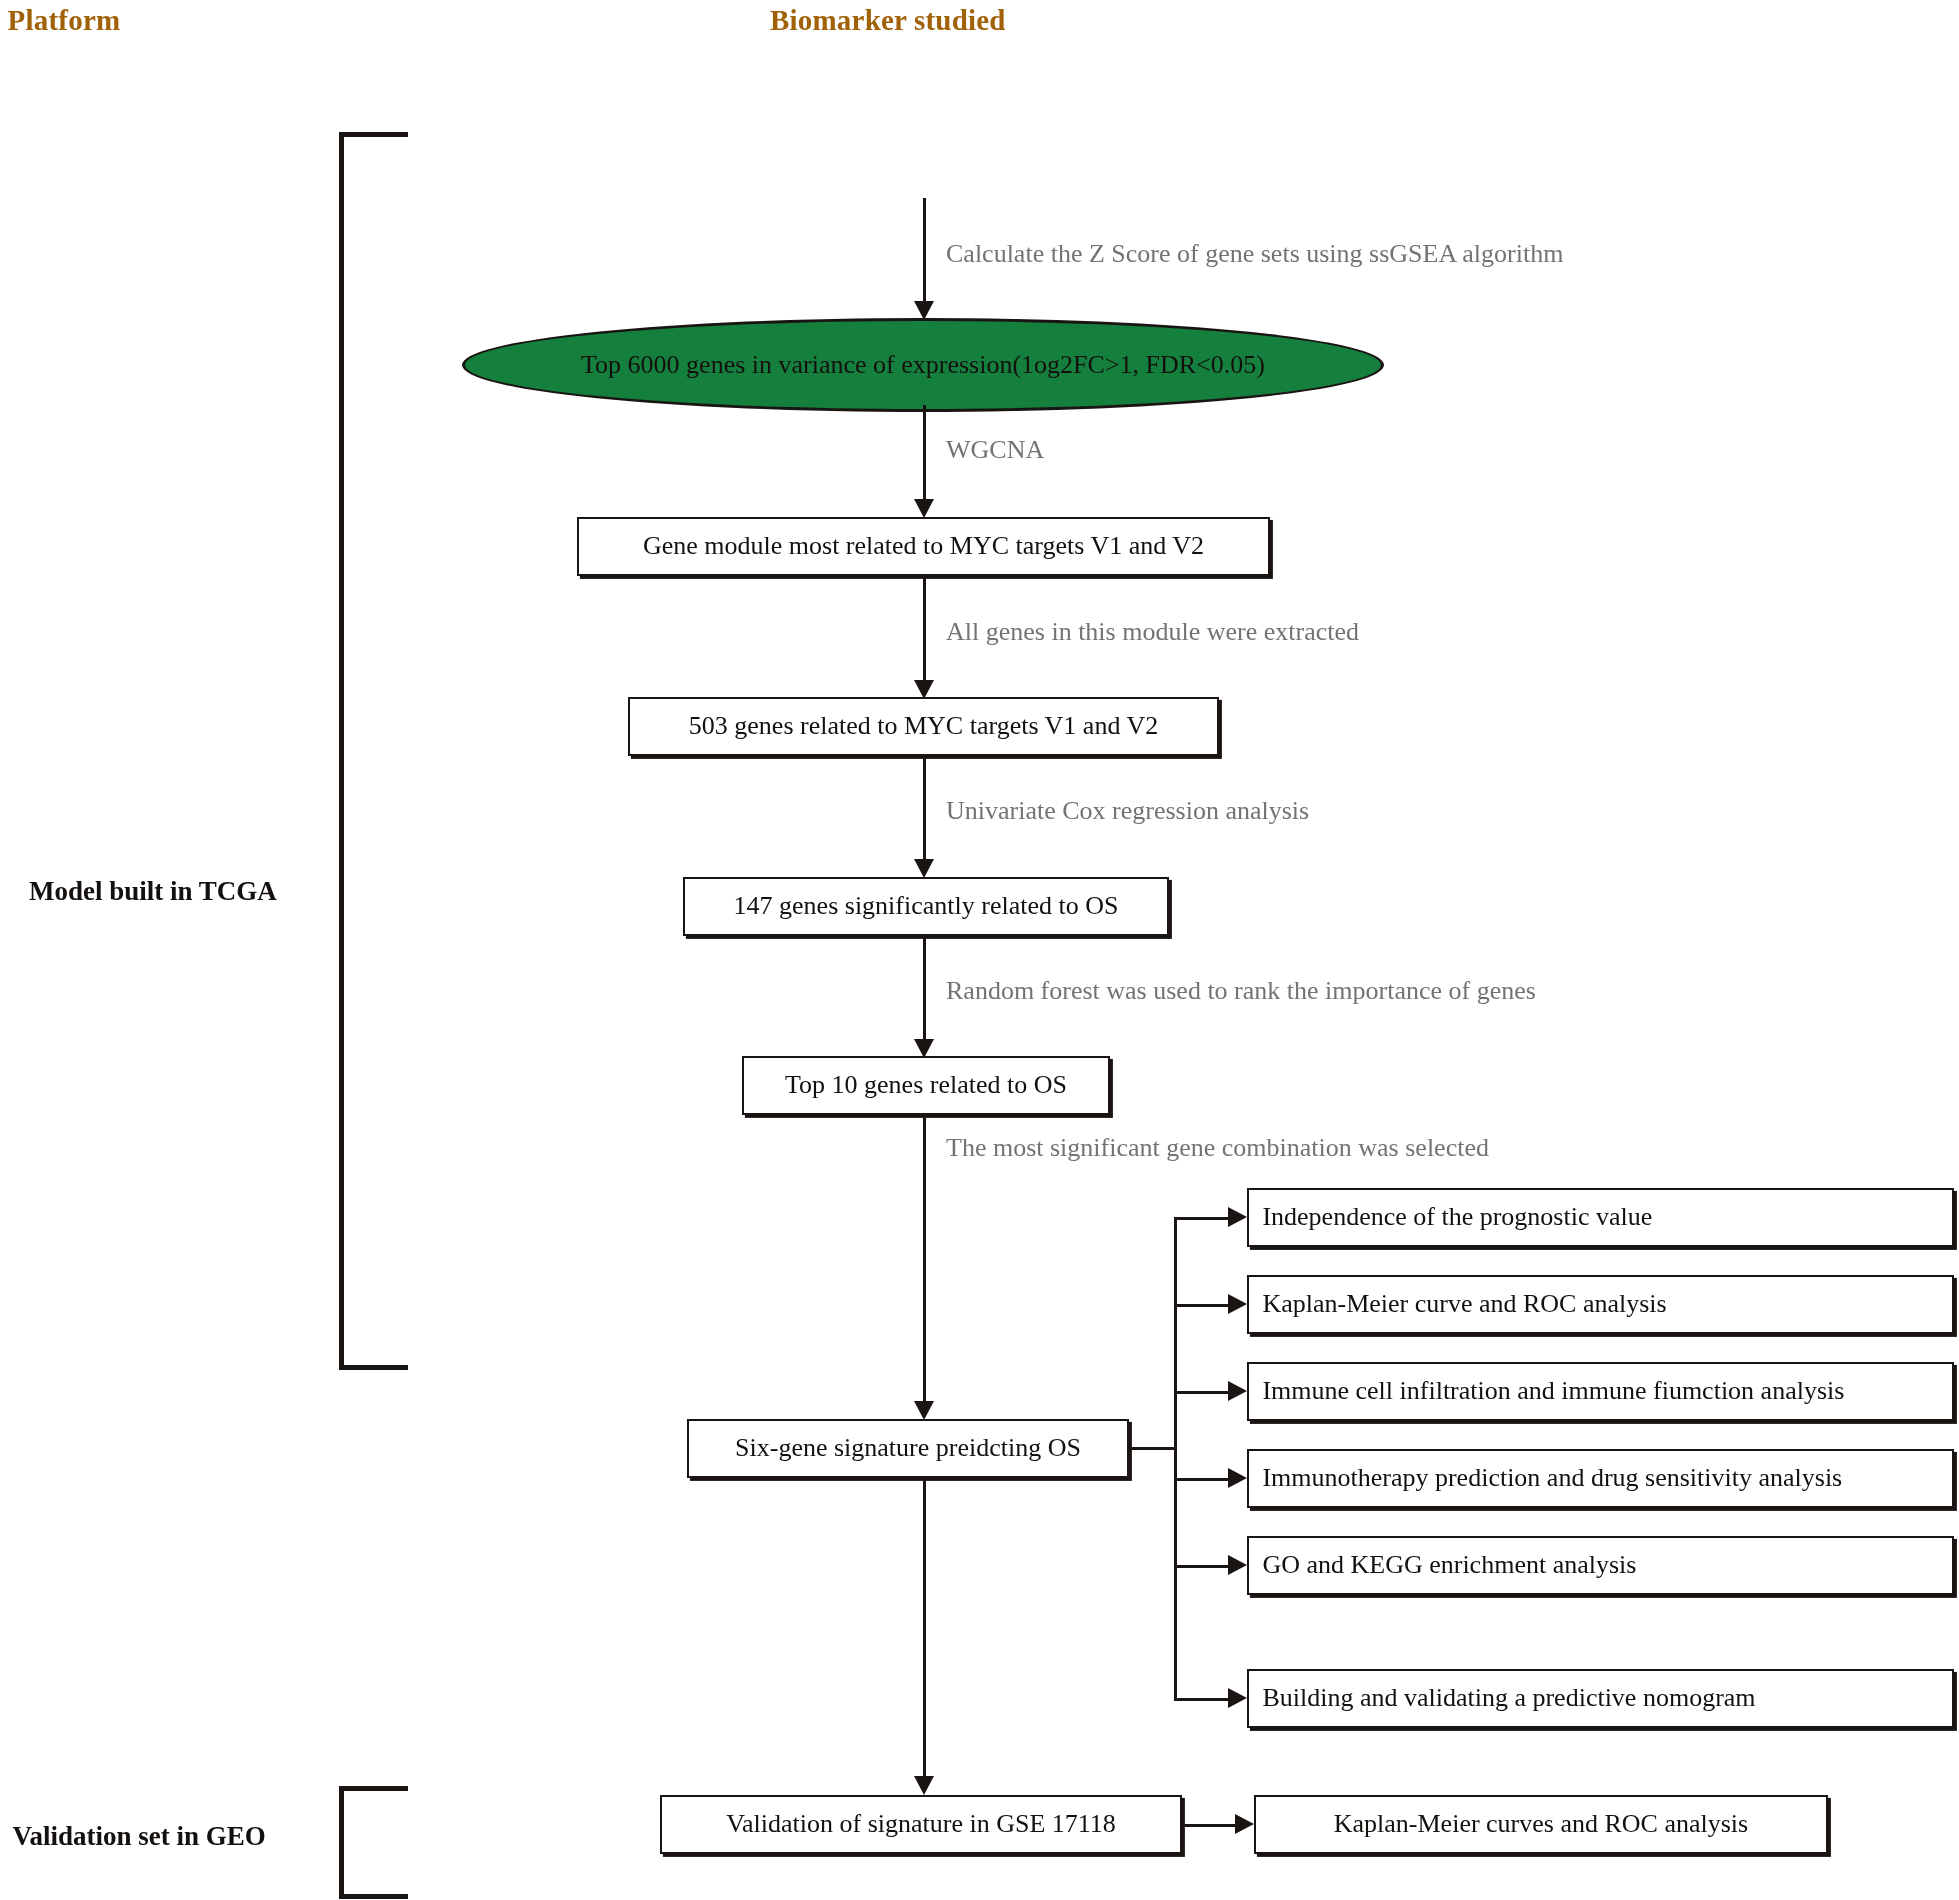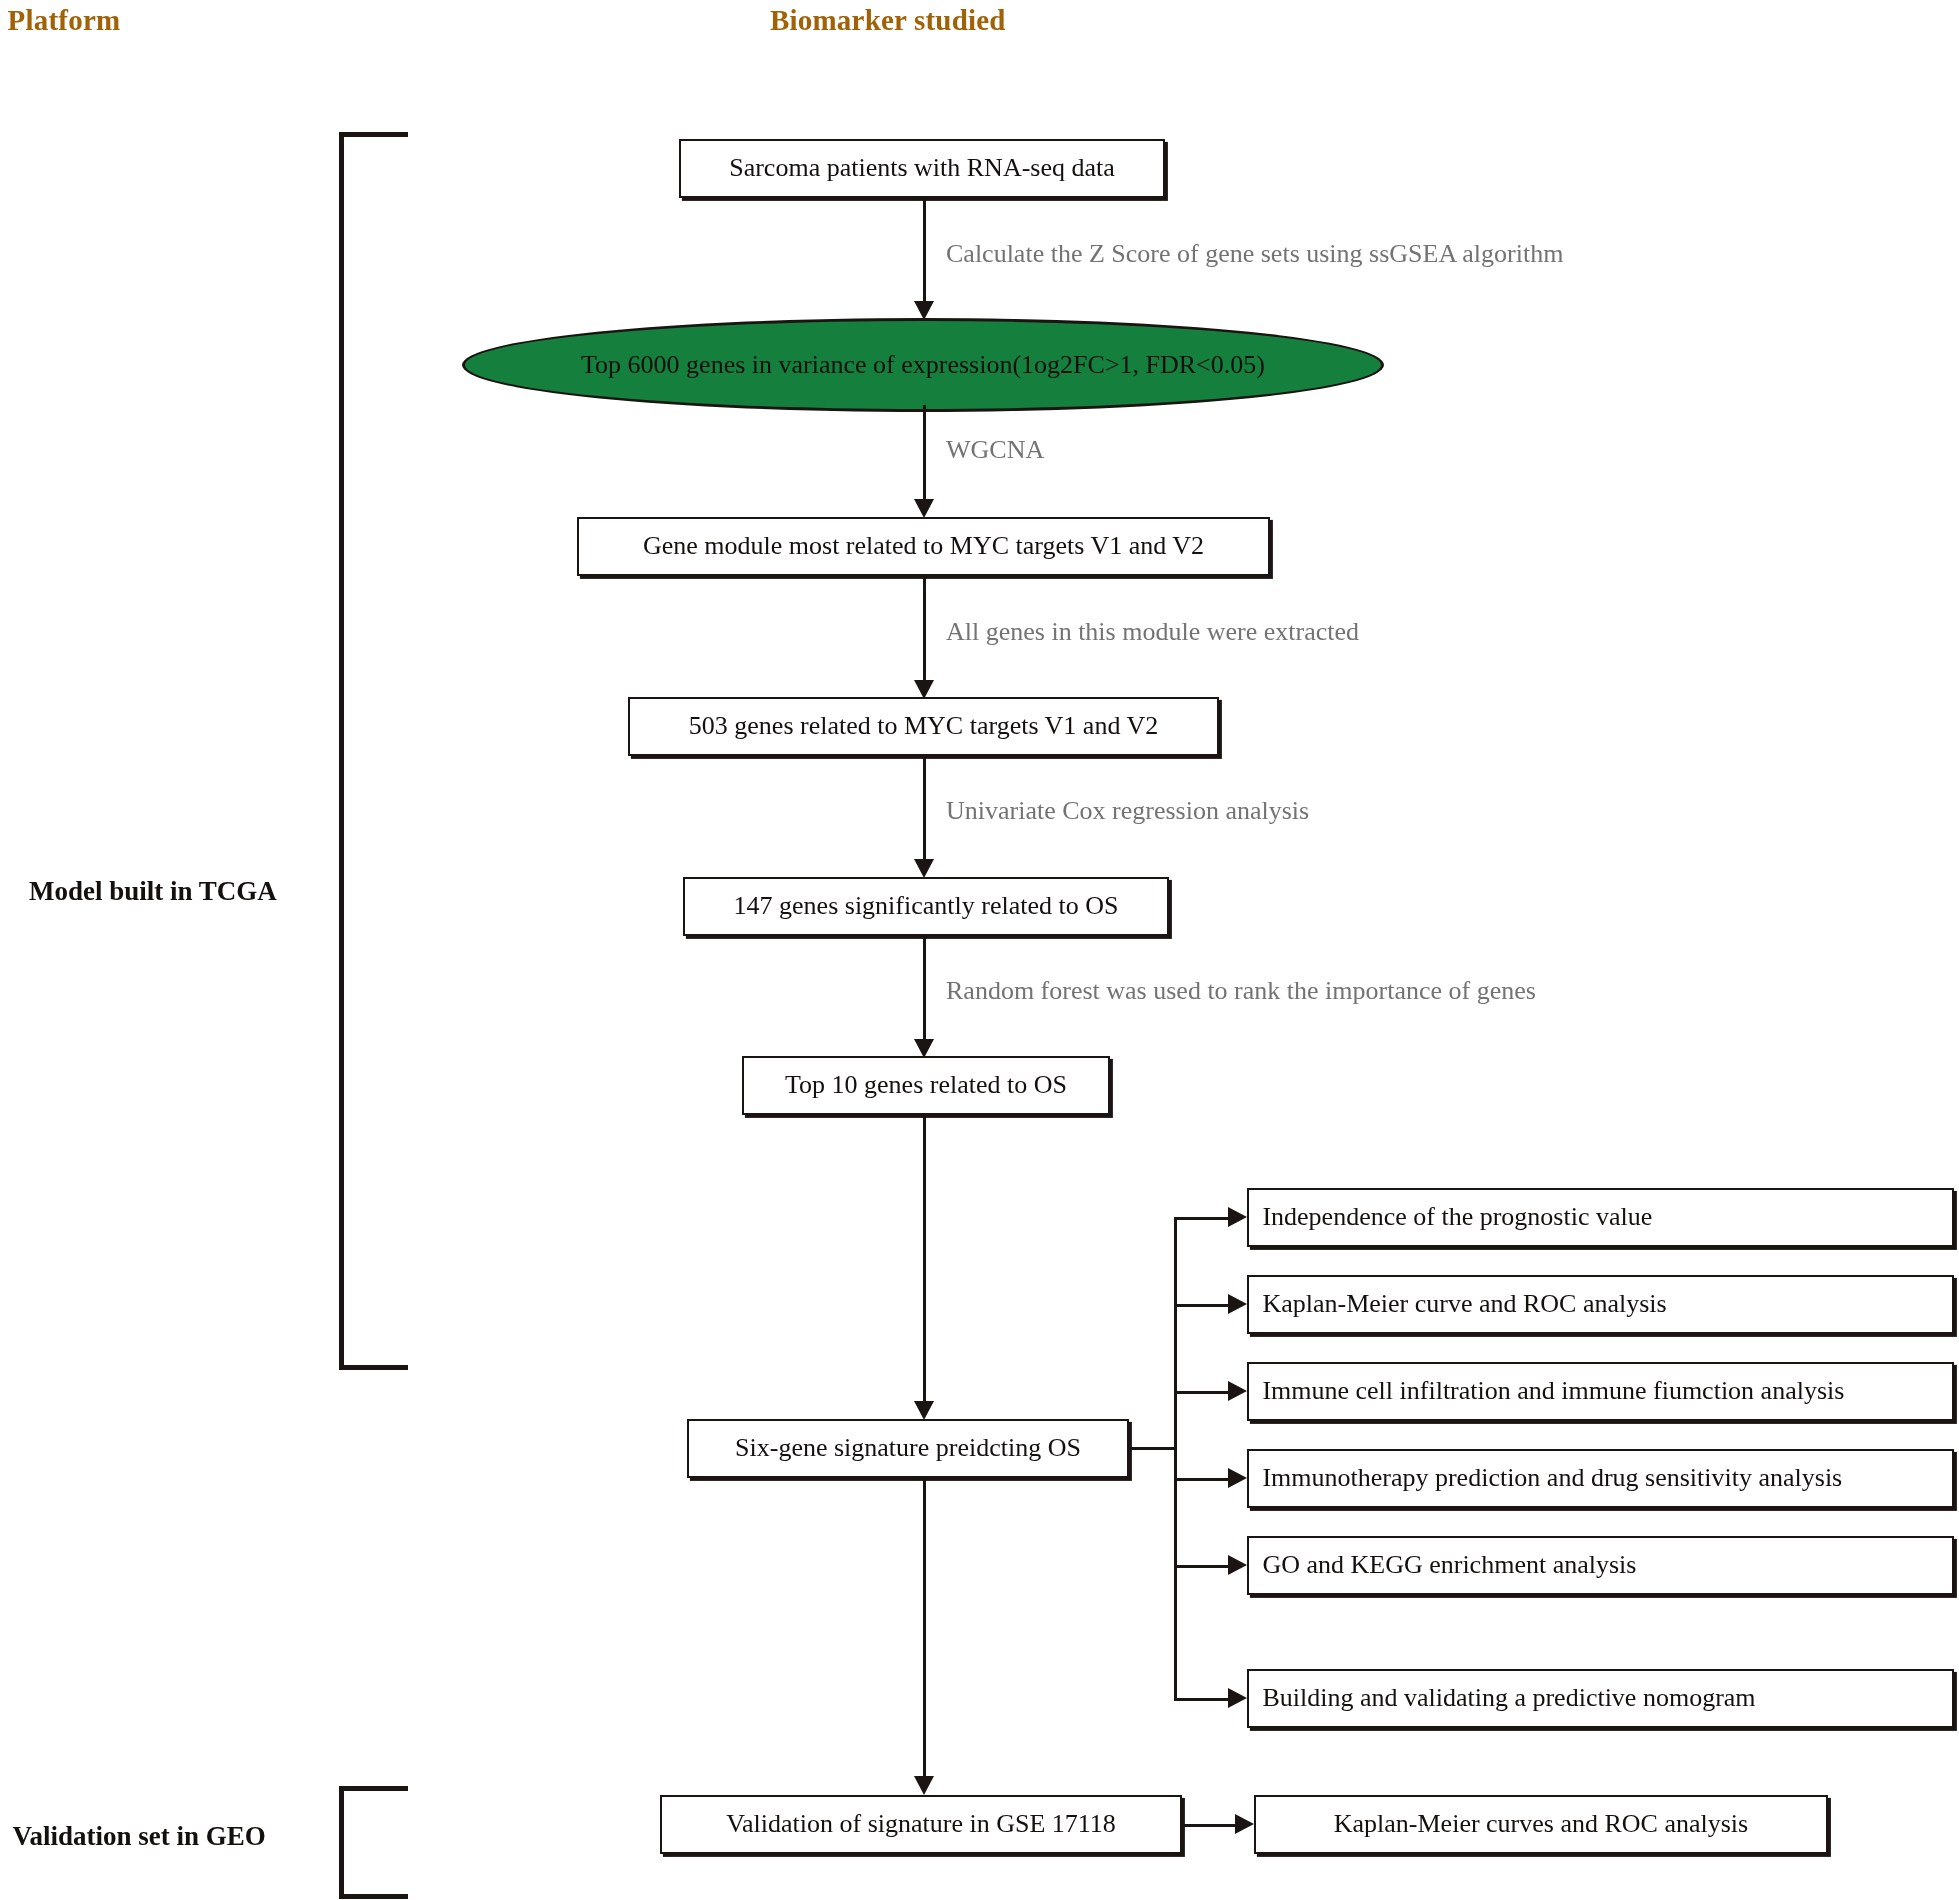--- a/index.html
+++ b/index.html
@@ -127,21 +127,20 @@
 
   <div class="col-header" style="left:7.6px; top:3.8px;">Platform</div>
   <div class="col-header" style="left:770px; top:3.8px;">Biomarker studied</div>
 
   <div class="bracket" style="left:339px; top:132px; width:69px; height:1238px;"></div>
   <div class="bracket" style="left:339px; top:1786px; width:69px; height:113px;"></div>
 
   <div class="side-label" style="left:29px; top:876px;">Model built in TCGA</div>
   <div class="side-label" style="left:12.4px; top:1821px;">Validation set in GEO</div>
 
-  <div class="node" style="left:679px; top:139px; width:486px; height:59px;">Sarcoma patients with RNA-seq data</div>
 
   <div class="vline" style="left:923px; top:198px; height:111px;"></div>
   <div class="arrow-down" style="left:914px; top:301px;"></div>
   <div class="edge-label" style="left:946px; top:239px;">Calculate the Z Score of gene sets using ssGSEA algorithm</div>
 
   <div class="ellipse" style="left:462px; top:318px; width:922px; height:94px;">Top 6000 genes in variance of expression(1og2FC&gt;1, FDR&lt;0.05)</div>
 
   <div class="vline" style="left:923px; top:405px; height:101px;"></div>
   <div class="arrow-down" style="left:914px; top:499px;"></div>
   <div class="edge-label" style="left:946px; top:435px;">WGCNA</div>
@@ -161,20 +160,21 @@
   <div class="node" style="left:683px; top:877px; width:486px; height:59px;">147 genes significantly related to OS</div>
 
   <div class="vline" style="left:923px; top:936px; height:111px;"></div>
   <div class="arrow-down" style="left:914px; top:1039px;"></div>
   <div class="edge-label" style="left:946px; top:976px;text-align:center;">Random forest was used to rank the importance of genes</div>
 
   <div class="node" style="left:742px; top:1056px; width:368px; height:59px;">Top 10 genes related to OS</div>
 
   <div class="vline" style="left:923px; top:1116px; height:293px;"></div>
   <div class="arrow-down" style="left:914px; top:1401px;"></div>
+  <div class="edge-label" style="left:946px; top:1133px;">The most significant gene combination was selected</div>
 
   <div class="node" style="left:687px; top:1419px; width:442px; height:59px;">Six-gene signature preidcting OS</div>
 
   <div class="hline" style="left:1129px; top:1447px; width:48px;"></div>
 
   <div class="vline" style="left:1174px; top:1217px; height:484px;"></div>
 
   <div class="hline" style="left:1174px; top:1217px; width:57px;"></div>
   <div class="arrow-right" style="left:1228px; top:1207px;"></div>
   <div class="node left-text" style="left:1247px; top:1188px; width:707px; height:59px;">Independence of the prognostic value</div>

